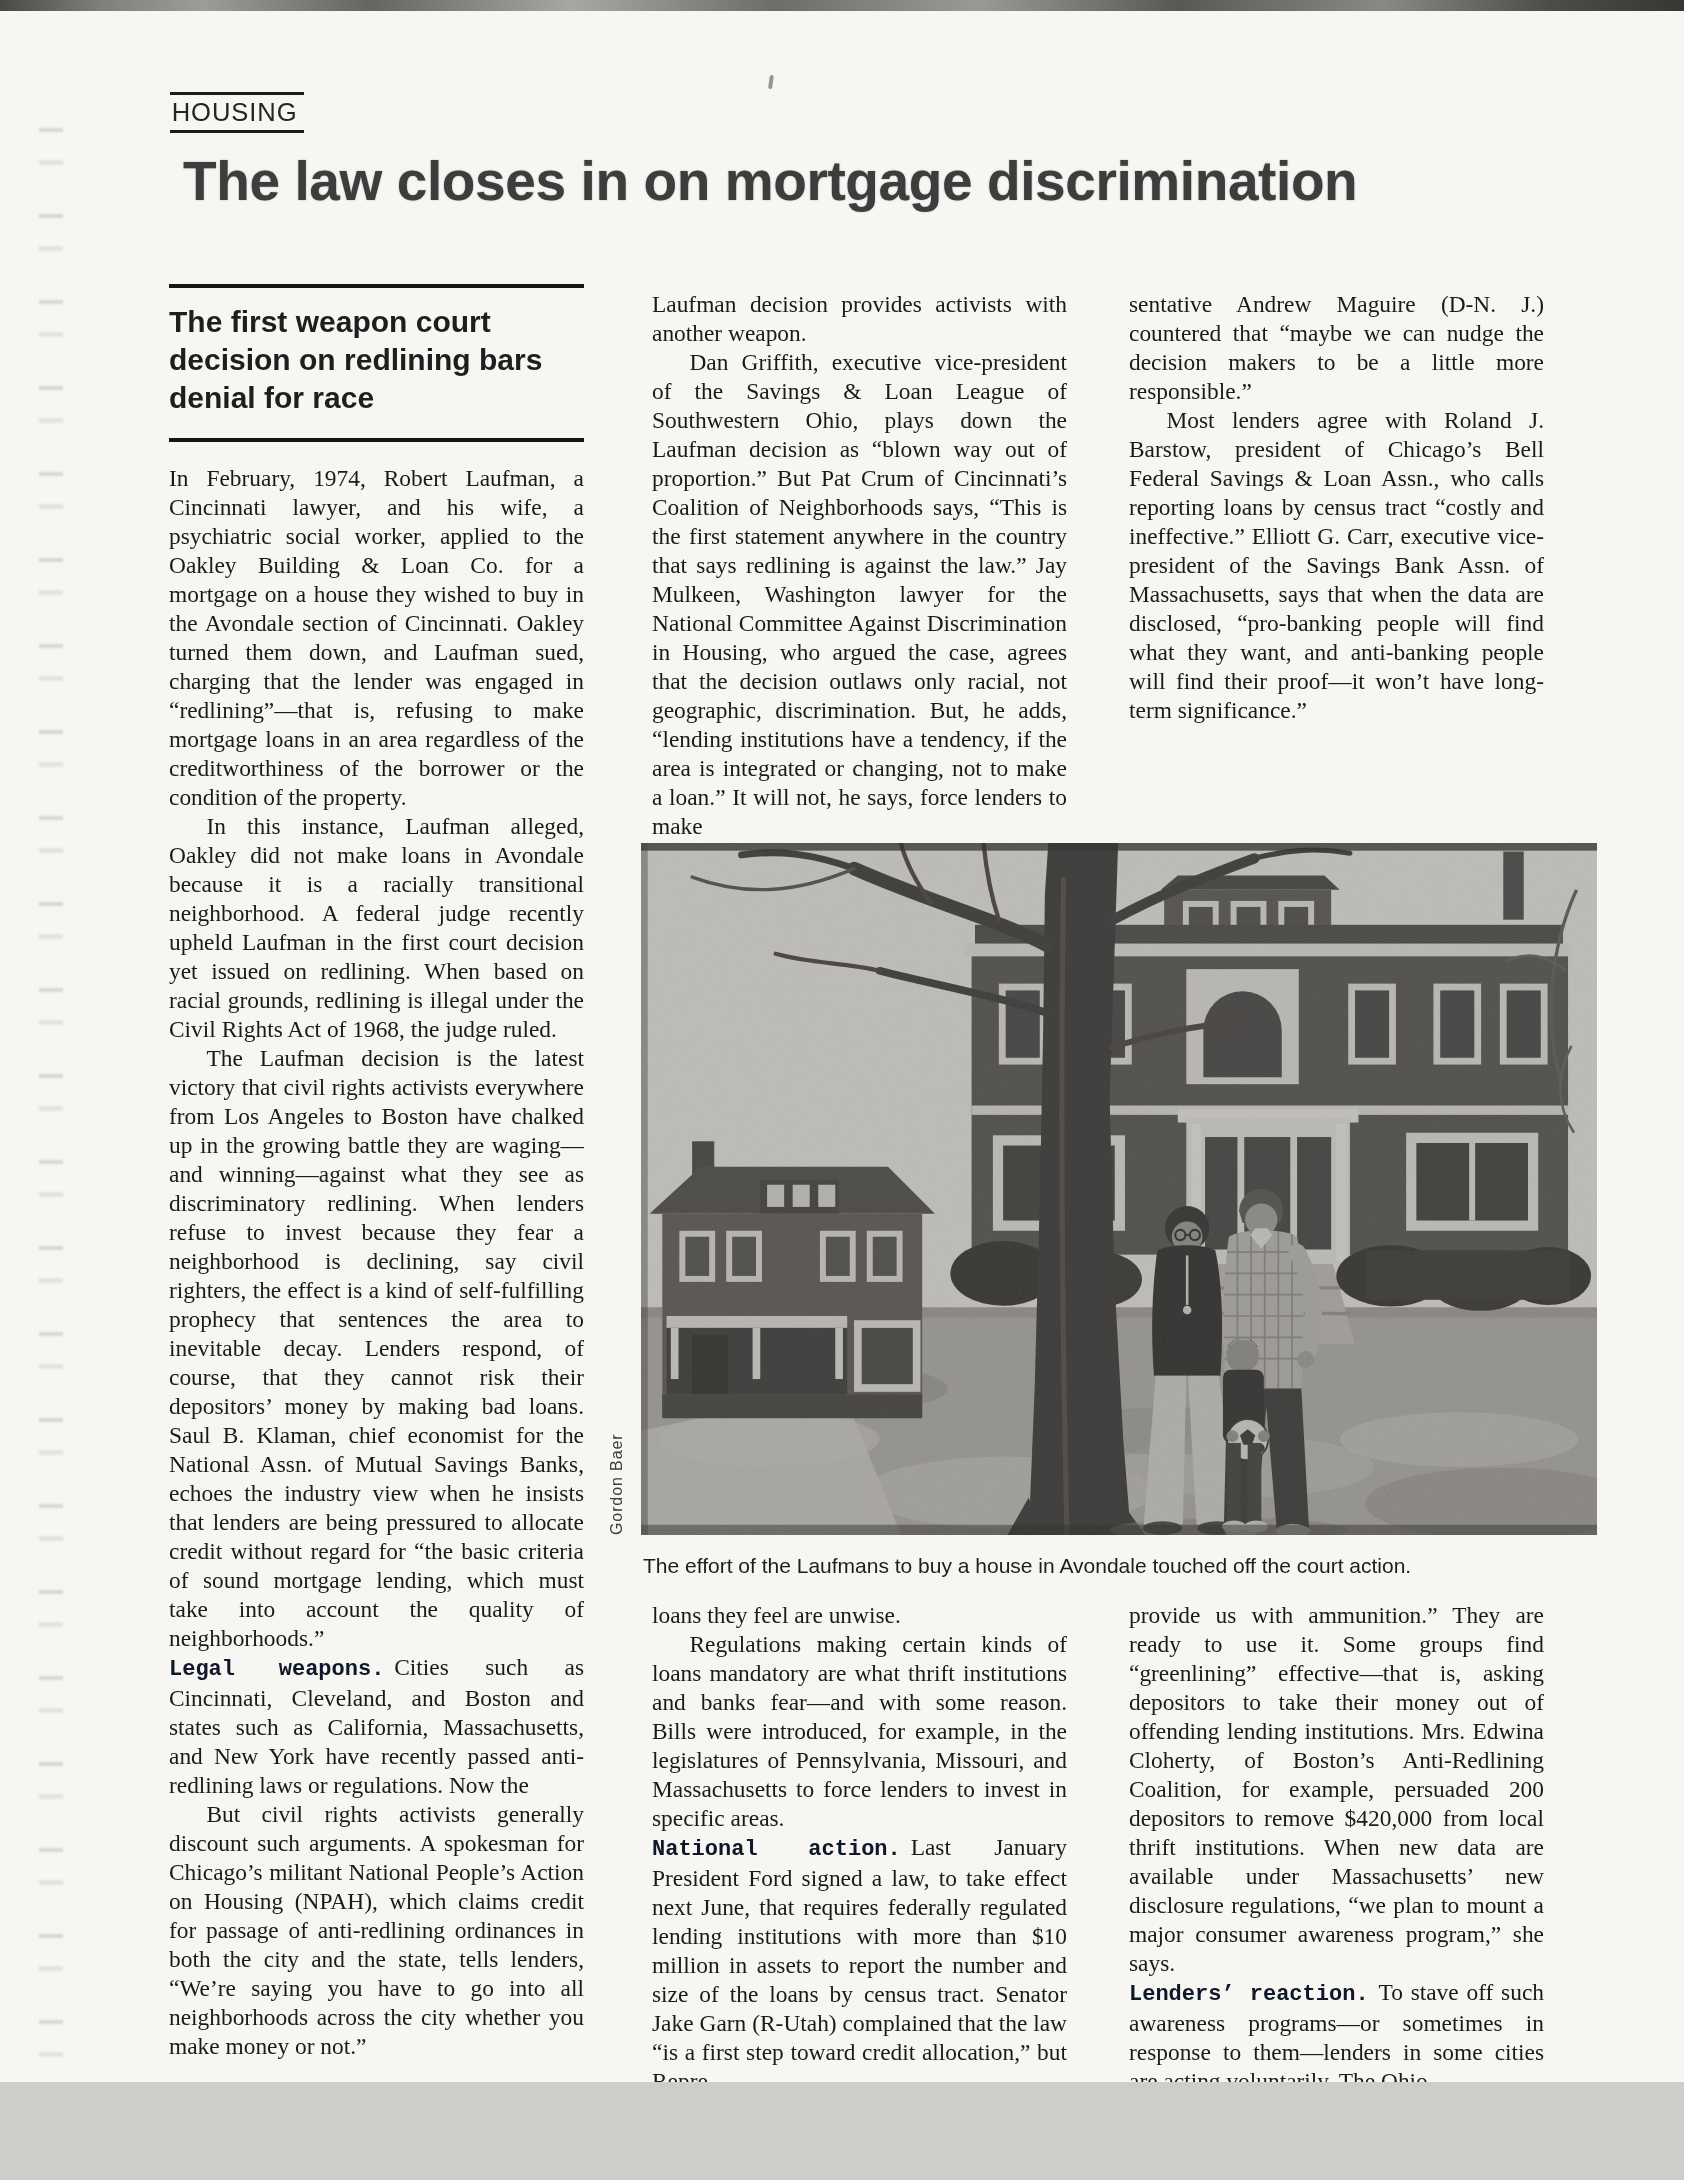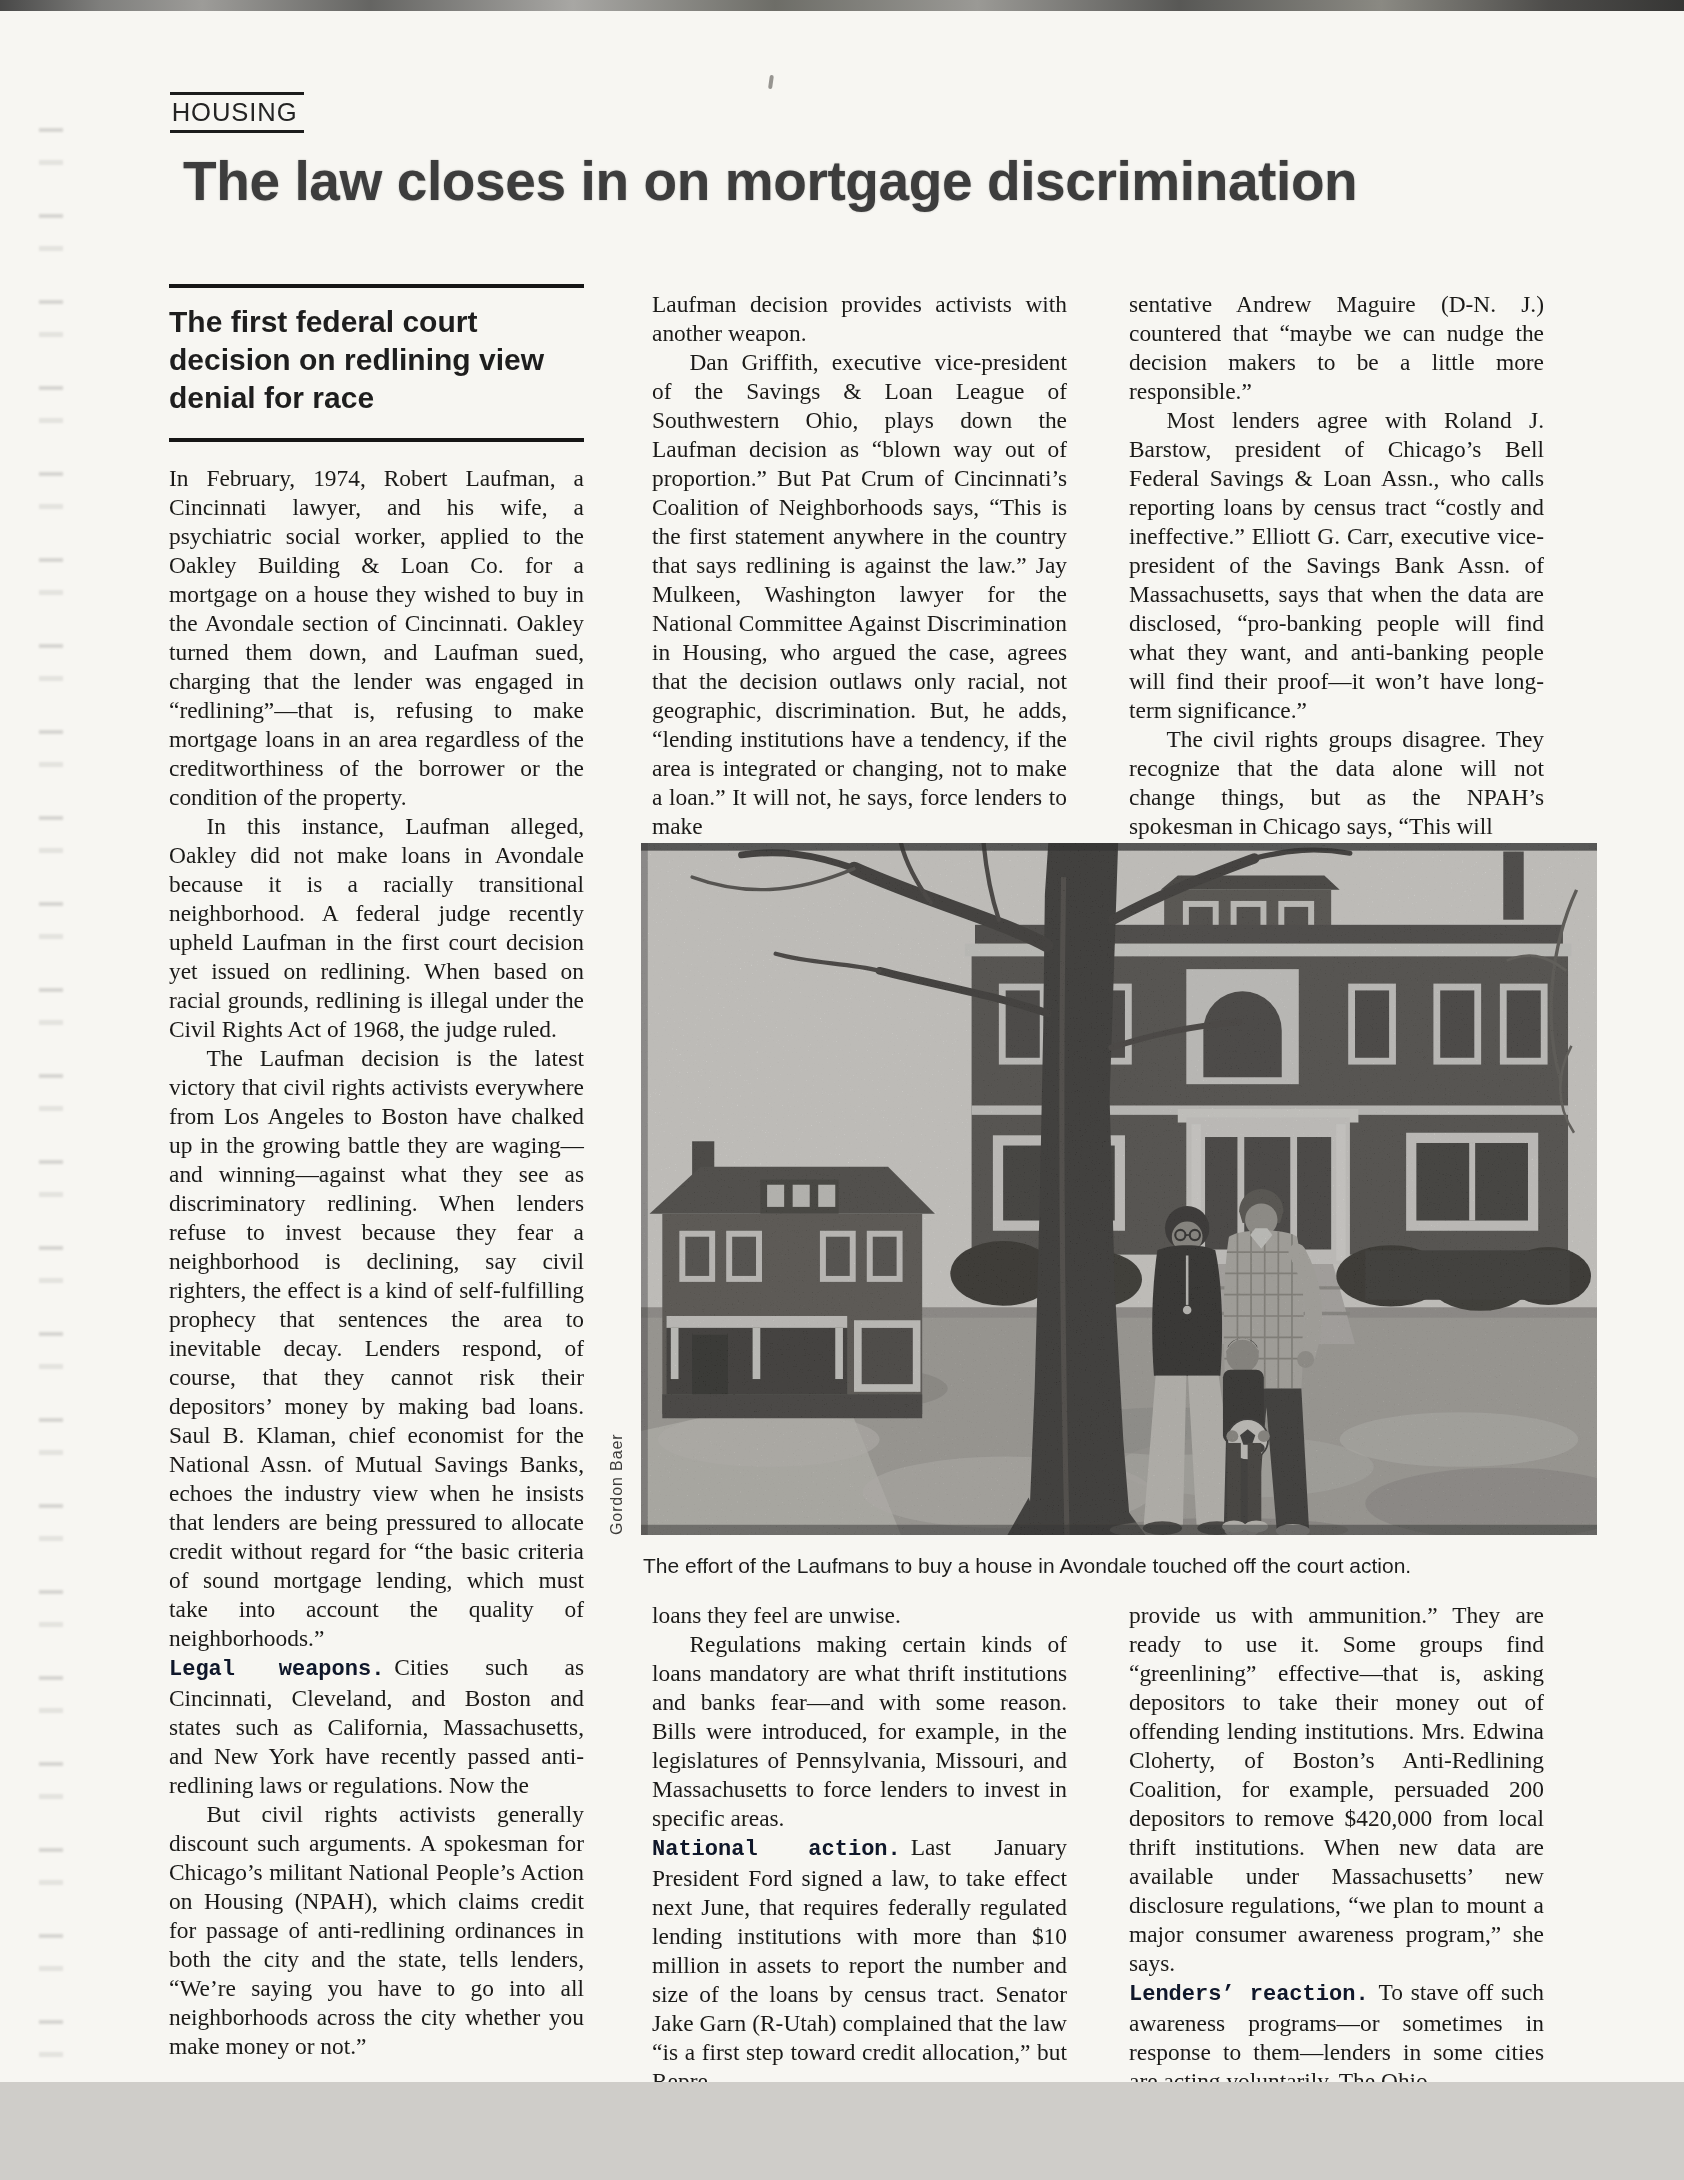--- a/index.html
+++ b/index.html
@@ -87,37 +87,36 @@
 <div class="page">
 
   <div class="top-smudge"></div>
   <div class="tick-mark"></div>
   <div class="left-speckles"></div>
 
   <div class="kicker">HOUSING</div>
   <h1 class="headline">The law closes in on mortgage discrimination</h1>
 
   <section class="col col-left">
-    <div class="deck">The first federal court decision on redlining view denial for race</div>
+    <div class="deck">The first weapon court decision on redlining bars denial for race</div>
     <p class="bp">In February, 1974, Robert Laufman, a Cincinnati lawyer, and his wife, a psychiatric social worker, applied to the Oakley Building &amp; Loan Co. for a mortgage on a house they wished to buy in the Avondale section of Cincinnati. Oakley turned them down, and Laufman sued, charging that the lender was engaged in “redlining”—that is, refusing to make mortgage loans in an area regardless of the creditworthiness of the borrower or the condition of the property.</p>
     <p class="bp indent">In this instance, Laufman alleged, Oakley did not make loans in Avondale because it is a racially transitional neighborhood. A federal judge recently upheld Laufman in the first court decision yet issued on redlining. When based on racial grounds, redlining is illegal under the Civil Rights Act of 1968, the judge ruled.</p>
     <p class="bp indent">The Laufman decision is the latest victory that civil rights activists everywhere from Los Angeles to Boston have chalked up in the growing battle they are waging—and winning—against what they see as discriminatory redlining. When lenders refuse to invest because they fear a neighborhood is declining, say civil righters, the effect is a kind of self-fulfilling prophecy that sentences the area to inevitable decay. Lenders respond, of course, that they cannot risk their depositors’ money by making bad loans. Saul B. Klaman, chief economist for the National Assn. of Mutual Savings Banks, echoes the industry view when he insists that lenders are being pressured to allocate credit without regard for “the basic criteria of sound mortgage lending, which must take into account the quality of neighborhoods.”</p>
     <p class="bp"><span class="lead">Legal weapons.</span><span>Cities such as Cincinnati, Cleveland, and Boston and states such as California, Massachusetts, and New York have recently passed anti-redlining laws or regulations. Now the</span></p>
     <p class="bp indent">But civil rights activists generally discount such arguments. A spokesman for Chicago’s militant National People’s Action on Housing (NPAH), which claims credit for passage of anti-redlining ordinances in both the city and the state, tells lenders, “We’re saying you have to go into all neighborhoods across the city whether you make money or not.”</p>
   </section>
 
   <section class="col col-mid-top">
     <p class="bp">Laufman decision provides activists with another weapon.</p>
     <p class="bp indent">Dan Griffith, executive vice-president of the Savings &amp; Loan League of Southwestern Ohio, plays down the Laufman decision as “blown way out of proportion.” But Pat Crum of Cincinnati’s Coalition of Neighborhoods says, “This is the first statement anywhere in the country that says redlining is against the law.” Jay Mulkeen, Washington lawyer for the National Committee Against Discrimination in Housing, who argued the case, agrees that the decision outlaws only racial, not geographic, discrimination. But, he adds, “lending institutions have a tendency, if the area is integrated or changing, not to make a loan.” It will not, he says, force lenders to make</p>
   </section>
 
   <section class="col col-right-top">
     <p class="bp">sentative Andrew Maguire (D-N. J.) countered that “maybe we can nudge the decision makers to be a little more responsible.”</p>
     <p class="bp indent">Most lenders agree with Roland J. Barstow, president of Chicago’s Bell Federal Savings &amp; Loan Assn., who calls reporting loans by census tract “costly and ineffective.” Elliott G. Carr, executive vice-president of the Savings Bank Assn. of Massachusetts, says that when the data are disclosed, “pro-banking people will find what they want, and anti-banking people will find their proof—it won’t have long-term significance.”</p>
-    <p class="bp indent">The civil rights groups disagree. They recognize that the data alone will not change things, but as the NPAH’s spokesman in Chicago says, “This will</p>
   </section>
 
   <div class="photo">
     <svg viewBox="0 0 1122 812" preserveAspectRatio="none">
       <defs>
         <filter id="grainDark" x="0%" y="0%" width="100%" height="100%">
           <feTurbulence type="fractalNoise" baseFrequency="0.55" numOctaves="2" seed="7"></feTurbulence>
           <feColorMatrix type="matrix" values="0 0 0 0 0  0 0 0 0 0  0 0 0 0 0  0.9 0.9 0.9 0 0"></feColorMatrix>
         </filter>
         <filter id="grainLight" x="0%" y="0%" width="100%" height="100%">

